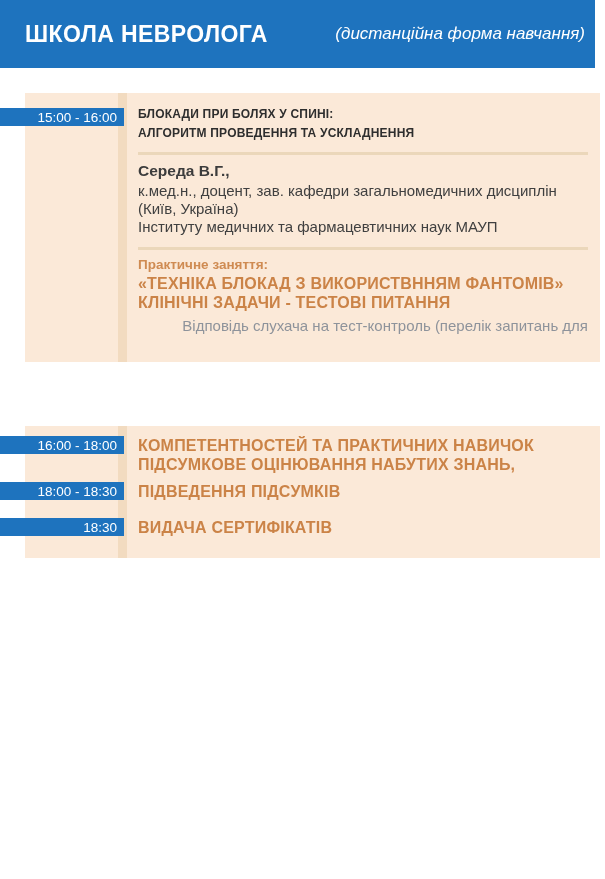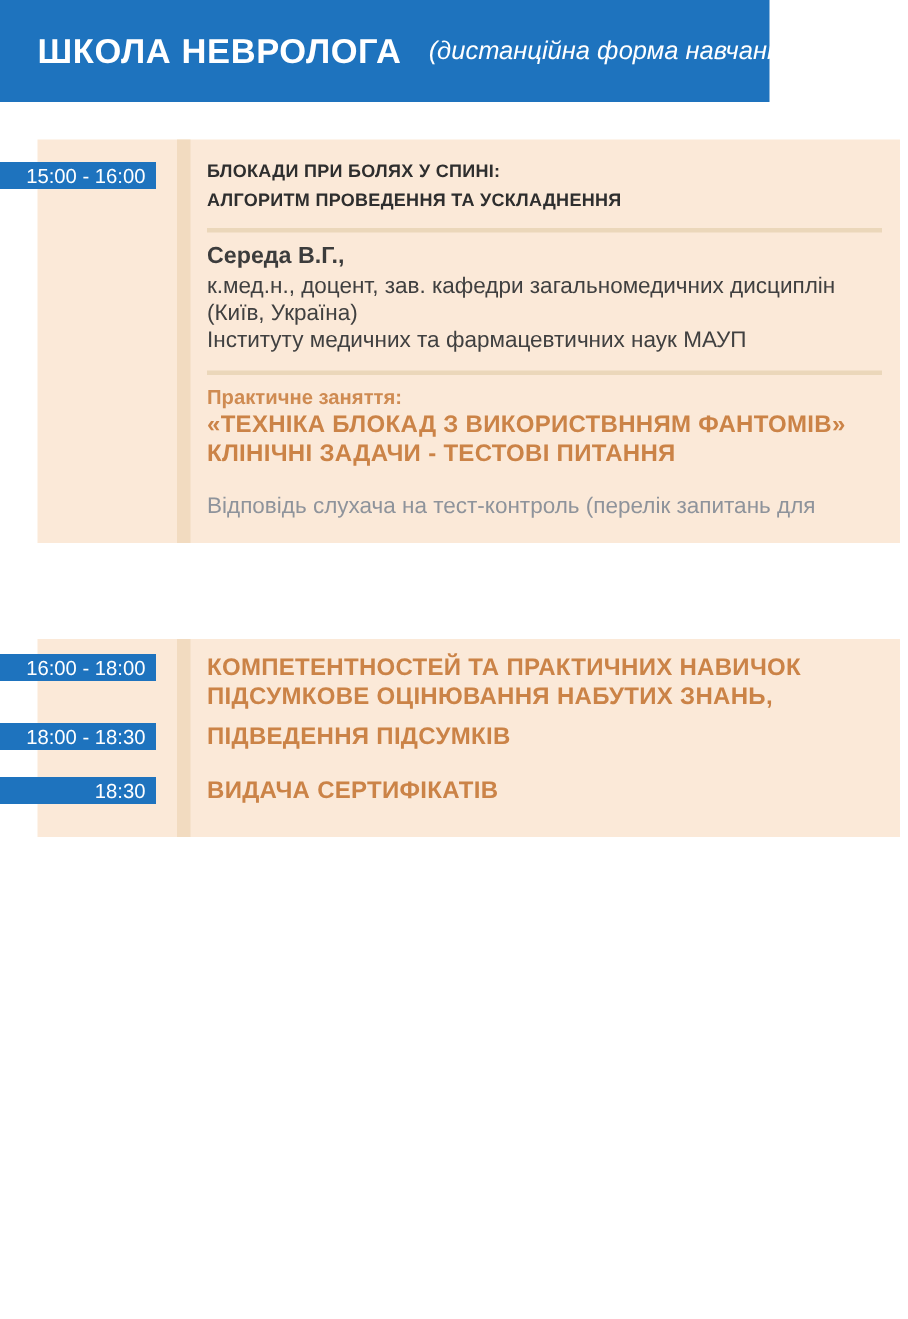--- a/index.html
+++ b/index.html
@@ -2,21 +2,21 @@
 <html><head>
 <meta charset="utf-8">
 <style>
   html, body { margin:0; padding:0; background:#ffffff; }
   .page {
     position:relative; width:605px; height:879px; background:#ffffff;
     font-family:"Liberation Sans", sans-serif; overflow:hidden;
   }
   
   .header {
-    position:absolute; left:0; top:0; width:513px; height:68px;
+    position:absolute; left:0; top:0; width:595px; height:68px;
     background:#1E73BE; box-sizing:border-box;
     display:flex; align-items:center; justify-content:space-between;
     padding:0 10px 0 25px;
     gap:18px;
   }
   .header-title {
     color:#ffffff; font-weight:bold; font-size:23px; letter-spacing:0.4px;
     white-space:nowrap;
   }
   .header-subtitle {
@@ -27,21 +27,21 @@
     position:absolute; left:25px; width:575px; background:#FBE9D8;
   }
   .block1 { top:93px; height:269px; }
   .block2 { top:390px; height:132px;margin-top:36px; }
   .stripe {
     position:absolute; left:93px; top:0; bottom:0; width:9px;
     background:#F2DBC0;
   }
   
   .badge {
-    position:absolute; left:-25px; width:104px; height:18px;
+    position:absolute; left:-25px; width:124px; height:18px;
     background:#1E73BE; color:#ffffff; font-size:13.5px;
     box-sizing:border-box; padding-right:7px;
     display:flex; align-items:center; justify-content:flex-end;
     white-space:nowrap; z-index:2;
   }
   .badge-b1 { top:15px; }
   
   .content {
     position:absolute; left:113px; right:12px; top:0;
   }
@@ -63,21 +63,21 @@
   .divider2 { margin-top:12px; }
   .practical-label {
     margin-top:7px; color:#CF8B52; font-weight:bold;
     font-size:13.5px; line-height:16px;
   }
   .practical-title {
     margin-top:2px; color:#CB8347; font-weight:bold;
     font-size:16px; line-height:18.5px; letter-spacing:0.2px;
   }
   .practical-desc {
-    margin-top:16px; color:#8E939B; font-size:15px; line-height:20px;
+    margin-top:4px; color:#8E939B; font-size:15px; line-height:20px;text-align:right;
   }
   
   .srow { position:absolute; left:0; right:12px; }
   .srow-1 { top:10px; }
   .srow-2 { top:56px; }
   .srow-3 { top:92px; }
   .srow .badge { top:0; }
   .stitle {
     margin-left:113px; color:#CB8347; font-weight:bold;
     font-size:16px; line-height:19px; letter-spacing:0.2px;

